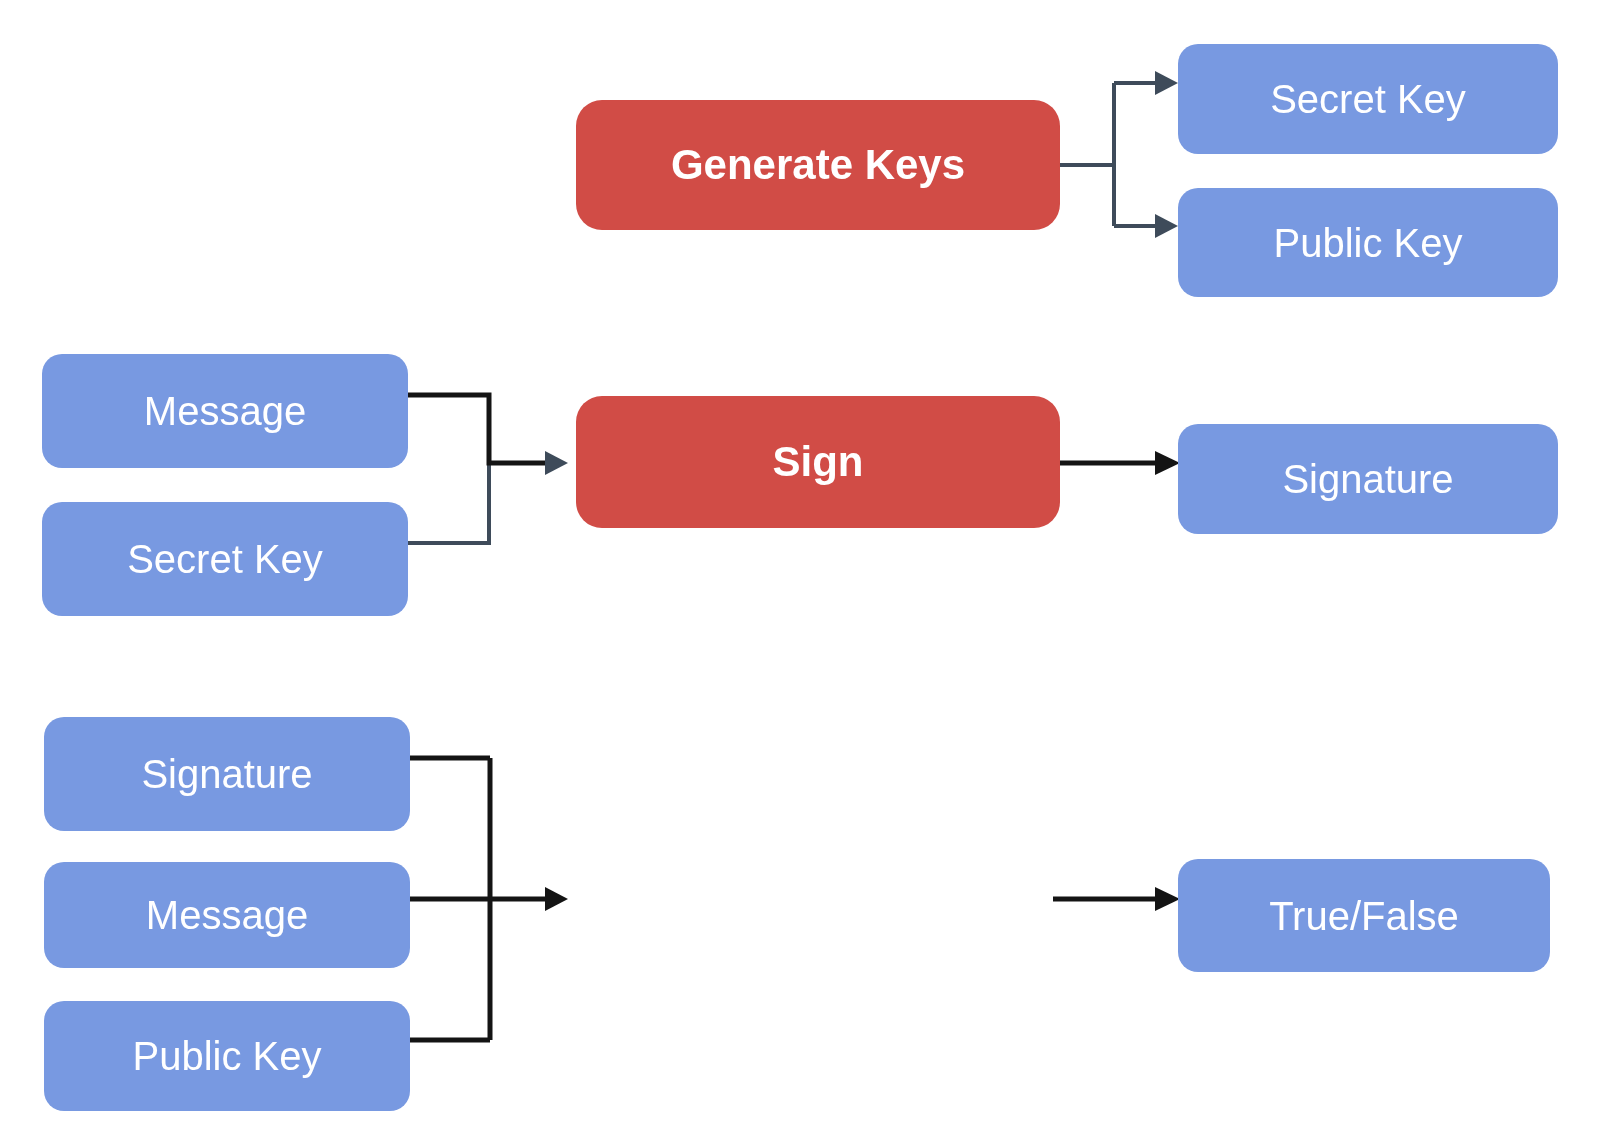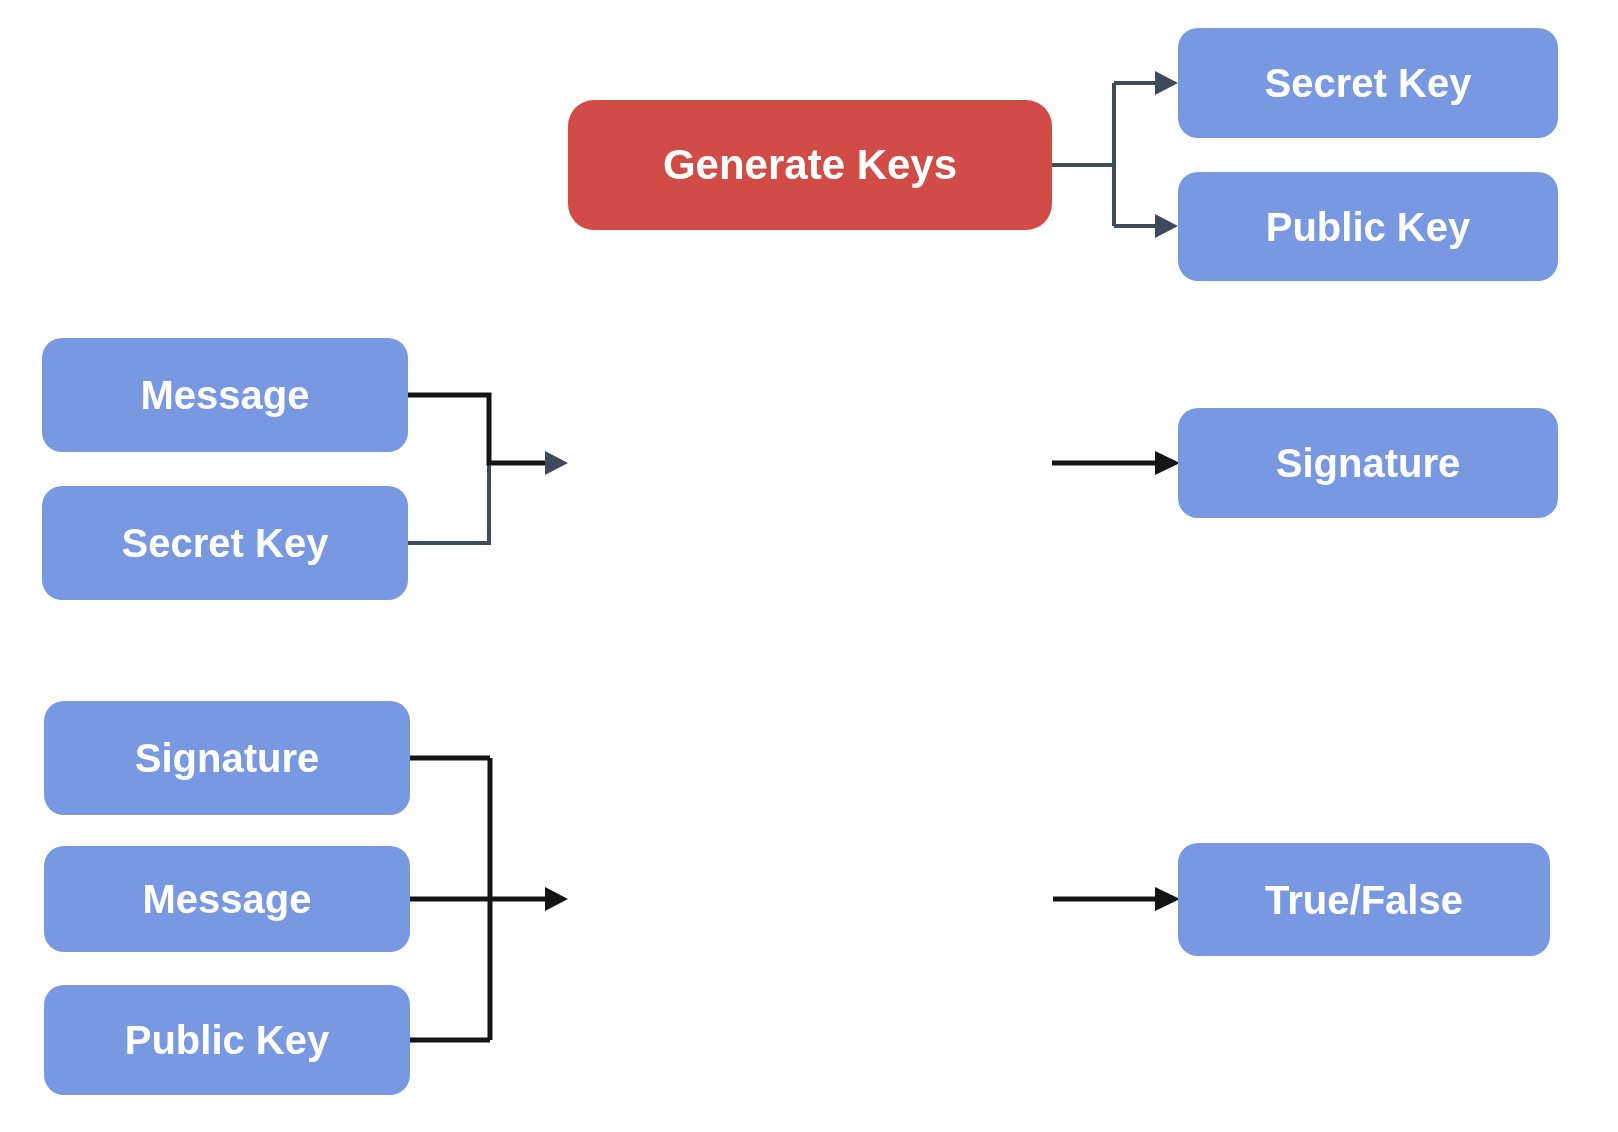--- a/index.html
+++ b/index.html
@@ -35,27 +35,29 @@
     align-items: center;
     justify-content: center;
     color: var(--label-text);
     text-align: center;
     line-height: 1.1;
   }
   .node.data {
     background: var(--data-fill);
     border-radius: 20px;
     font-size: 40px;
-    font-weight: 700;
+    font-weight: 400;
+    margin-top: 16px;
   }
   .node.process {
     background: var(--process-fill);
     border-radius: 26px;
     font-size: 42px;
     font-weight: 700;
+    margin-left: 8px;
   }
 </style>
 </head>
 <body>
 
 <div class="canvas">
 
   <svg class="connector-layer" viewBox="0 0 1618 1132" xmlns="http://www.w3.org/2000/svg">
 
     <polyline class="stroke-slate" points="1052,165 1114,165"></polyline>
@@ -91,20 +93,23 @@
   <div class="node data" style="left:1178px; top:172px; width:380px; height:109px;">
     <span>Public Key</span>
   </div>
 
   <div class="node data" style="left:42px; top:338px; width:366px; height:114px;">
     <span>Message</span>
   </div>
   <div class="node data" style="left:42px; top:486px; width:366px; height:114px;">
     <span>Secret Key</span>
   </div>
+  <div class="node process" style="left:568px; top:396px; width:484px; height:132px;">
+    <span>Sign</span>
+  </div>
   <div class="node data" style="left:1178px; top:408px; width:380px; height:110px;">
     <span>Signature</span>
   </div>
 
   <div class="node data" style="left:44px; top:701px; width:366px; height:114px;">
     <span>Signature</span>
   </div>
   <div class="node data" style="left:44px; top:846px; width:366px; height:106px;">
     <span>Message</span>
   </div>

